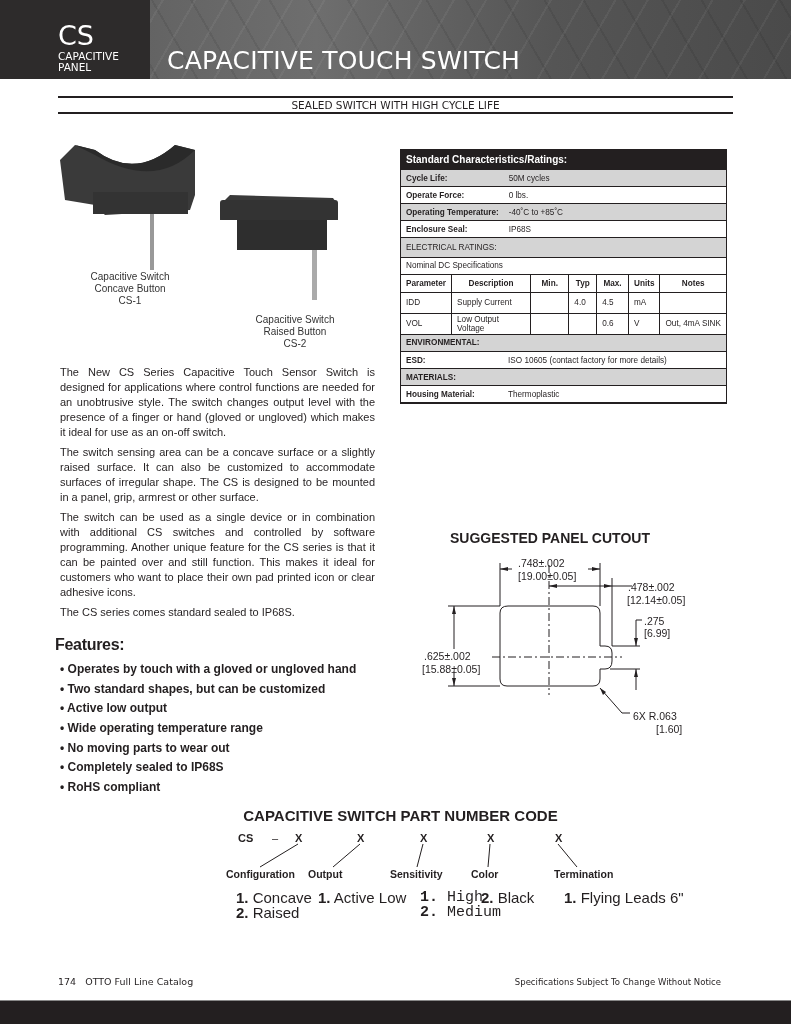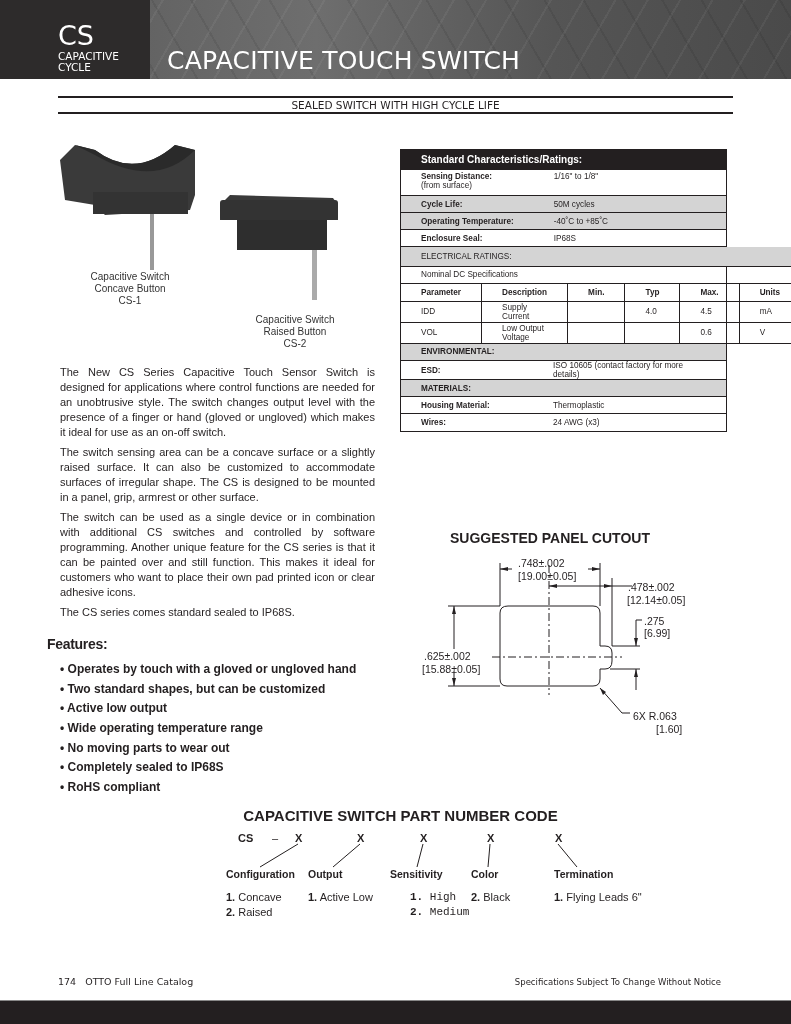--- a/index.html
+++ b/index.html
@@ -15,56 +15,56 @@
   #header-code { left:58px; top:22px; font-size:27px; color:#fff; font-family:"DejaVu Sans", sans-serif; font-weight:normal; letter-spacing:0px; line-height:1; }
   #header-sub { left:58px; top:51px; font-size:10.5px; color:#fff; line-height:11px; font-family:"DejaVu Sans", sans-serif; }
   #header-title { left:167px; top:48px; font-size:25px; color:#fff; font-family:"DejaVu Sans", sans-serif; letter-spacing:0.2px; line-height:1; }
   
   .rule { left:58px; width:675px; height:0; border-top:2px solid #231f20; }
   #subtitle { left:58px; top:99px; width:675px; text-align:center; font-size:10.5px; font-family:"DejaVu Sans", sans-serif; }
   
   .caption { font-size:10px; text-align:center; line-height:12px; color:#333; width:120px; }
   
   .para { left:60px; width:315px; font-size:11px; line-height:15px; text-align:justify; font-family:"Liberation Sans", sans-serif; }
-  #features-title { left:47px; top:636px; font-size:14px; font-weight:bold; font-family:"Liberation Sans", sans-serif; letter-spacing:-0.3px; }
+  #features-title { left:55px; top:636px; font-size:16px; font-weight:bold; font-family:"Liberation Sans", sans-serif; letter-spacing:-0.3px; }
   #features-list { left:60px; top:660px; margin:0; padding:0; list-style:none; font-size:12px; font-weight:bold; }
   #features-list li { height:19.7px; line-height:19.7px; }
   
   #spec { left:400px; top:149px; width:325px; border:1.5px solid #231f20; font-size:8.2px; }
   #spec table { border-collapse:collapse; width:100%; }
-  #spec td, #spec th { padding:0 20px; border-bottom:1px solid #231f20; text-align:left;margin-top:11px; }
+  #spec td, #spec th { padding:0 5px; border-bottom:1px solid #231f20; text-align:left;margin-top:11px; }
   .spec-head { background:#231f20; color:#fff; font-weight:bold; font-size:10px; height:19px; }
   .shade { background:#d4d4d4; }
   .lbl { font-weight:bold; width:92px; }
   .ehead th { font-weight:bold; text-align:center !important; border-right:1px solid #231f20; }
   .erow td { border-right:1px solid #231f20; height:20px; }
   
   #cutout-title { left:400px; top:522px; width:300px; text-align:center; font-weight:bold; font-size:14px;margin-top:8px; }
   #cutout-svg { left:400px; top:545px; }
   .dim { font-size:10.5px; fill:#231f20; font-family:"Liberation Sans", sans-serif; }
   
   #pn-title { left:0; top:807px; width:791px; text-align:center; font-size:15px; font-weight:bold; padding-left:10px; box-sizing:border-box; }
   .pn-x { font-size:11px; font-weight:bold; }
   .pn-cat { font-size:10.5px; font-weight:bold; }
-  .pn-opt { font-size:11px; line-height:15px; }
+  .pn-opt { font-size:15px; line-height:15px;margin-left:10px; }
   .pn-opt b { font-weight:bold; }
   
   #footer-left { left:58px; top:976px; font-size:9.5px; font-family:"DejaVu Sans", sans-serif; }
   #footer-right { left:470px; top:977px; width:251px; text-align:right; font-size:8.5px; font-family:"DejaVu Sans", sans-serif; }
   #footer-bar { left:0; top:1000px; width:791px; height:24px; background:#231f20; border-top:1px solid #888; }
 </style>
 </head>
 <body>
 
 <div id="header" class="abs"></div>
 <div id="header-left" class="abs"></div>
 <div id="header-code" class="abs">CS</div>
 <div id="header-sub" class="abs">
   <div>CAPACITIVE</div>
-  <div>CYCLE</div>
+  <div>PANEL</div>
 </div>
 <div id="header-title" class="abs">CAPACITIVE TOUCH SWITCH</div>
 
 <div class="abs rule" style="top:96px;"></div>
 <div id="subtitle" class="abs">SEALED SWITCH WITH HIGH CYCLE LIFE</div>
 <div class="abs rule" style="top:112px;"></div>
 
 <svg class="abs" style="left:55px; top:140px;" width="180" height="130">
   <rect x="95" y="70" width="4" height="60" fill="#999"></rect>
   <path d="M5 20 L20 5 L40 10 Q80 40 120 5 L140 10 L140 55 L135 70 L50 75 L40 65 L10 60 Z" fill="#3a3a3a"></path>
@@ -103,30 +103,27 @@
   <li>• <span>Completely sealed to IP68S</span></li>
   <li>• <span>RoHS compliant</span></li>
 </ul>
 
 <div id="spec" class="abs">
   <table>
     <tbody>
         <tr>
           <td colspan="2" class="spec-head">Standard Characteristics/Ratings:</td>
         </tr>
-    <tr style="height:26px;">
-      <td class="lbl" style="vertical-align:top; padding-top:2px;">
-            <div>Sensing Distance:</div>
-            <div style="font-weight:normal">(from surface)</div>
-          </td>
-      <td style="vertical-align:top; padding-top:2px;">1/16" to 1/8"</td>
-    </tr>
     <tr class="shade" style="height:17px;">
           <td class="lbl">Cycle Life:</td>
           <td>50M cycles</td>
+        </tr>
+    <tr style="height:17px;">
+          <td class="lbl">Operate Force:</td>
+          <td>0 lbs.</td>
         </tr>
     <tr class="shade" style="height:17px;">
           <td class="lbl" style="white-space:nowrap">Operating Temperature:</td>
           <td>-40˚C to +85˚C</td>
         </tr>
     <tr style="height:17px;">
           <td class="lbl">Enclosure Seal:</td>
           <td>IP68S</td>
         </tr>
   </tbody>
@@ -177,24 +174,20 @@
           <td class="lbl">ESD:</td>
           <td>ISO 10605 (contact factory for more details)</td>
         </tr>
     <tr class="shade" style="height:17px;">
           <td colspan="2" style="font-weight:bold">MATERIALS:</td>
         </tr>
     <tr style="height:17px;">
           <td class="lbl">Housing Material:</td>
           <td>Thermoplastic</td>
         </tr>
-    <tr style="height:17px;">
-          <td class="lbl" style="border-bottom:none">Wires:</td>
-          <td style="border-bottom:none">24 AWG (x3)</td>
-        </tr>
   </tbody>
     </table>
 </div>
 
 <div id="cutout-title" class="abs">SUGGESTED PANEL CUTOUT</div>
 <svg id="cutout-svg" class="abs" width="310" height="200">
   <g stroke="#231f20" fill="none" stroke-width="1">
 
     <path d="M108 61 L193 61 Q200 61 200 68 L200 101 L205 101 Q212 101 212 108 L212 116 Q212 124 205 124 L200 124 L200 134 Q200 141 193 141 L107 141 Q100 141 100 134 L100 68 Q100 61 108 61 Z"></path>
 

